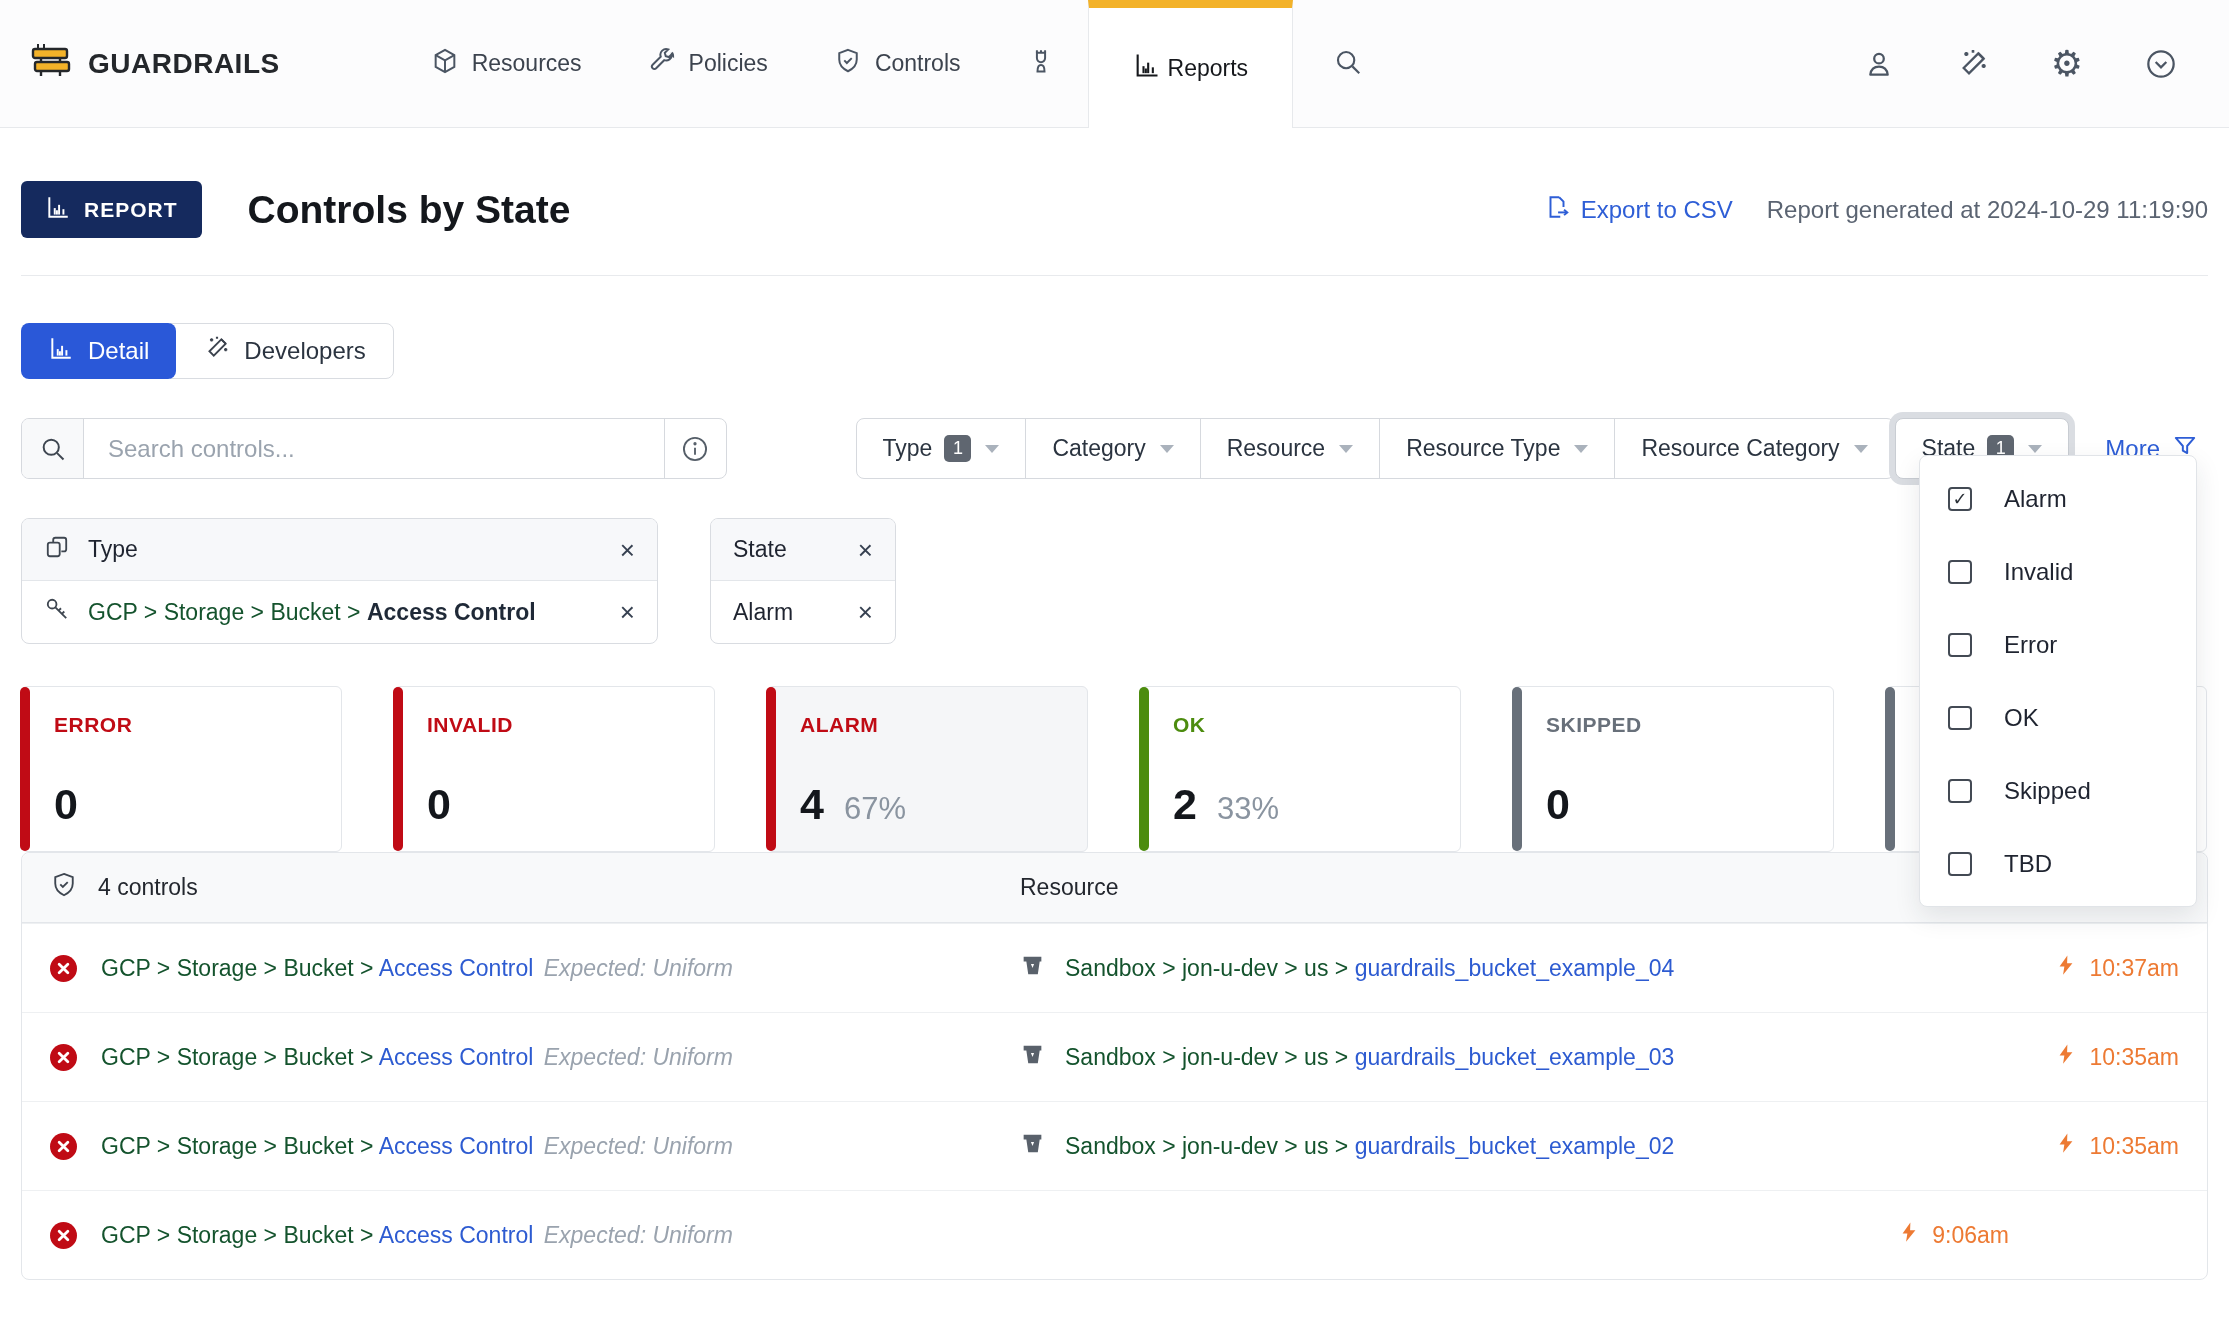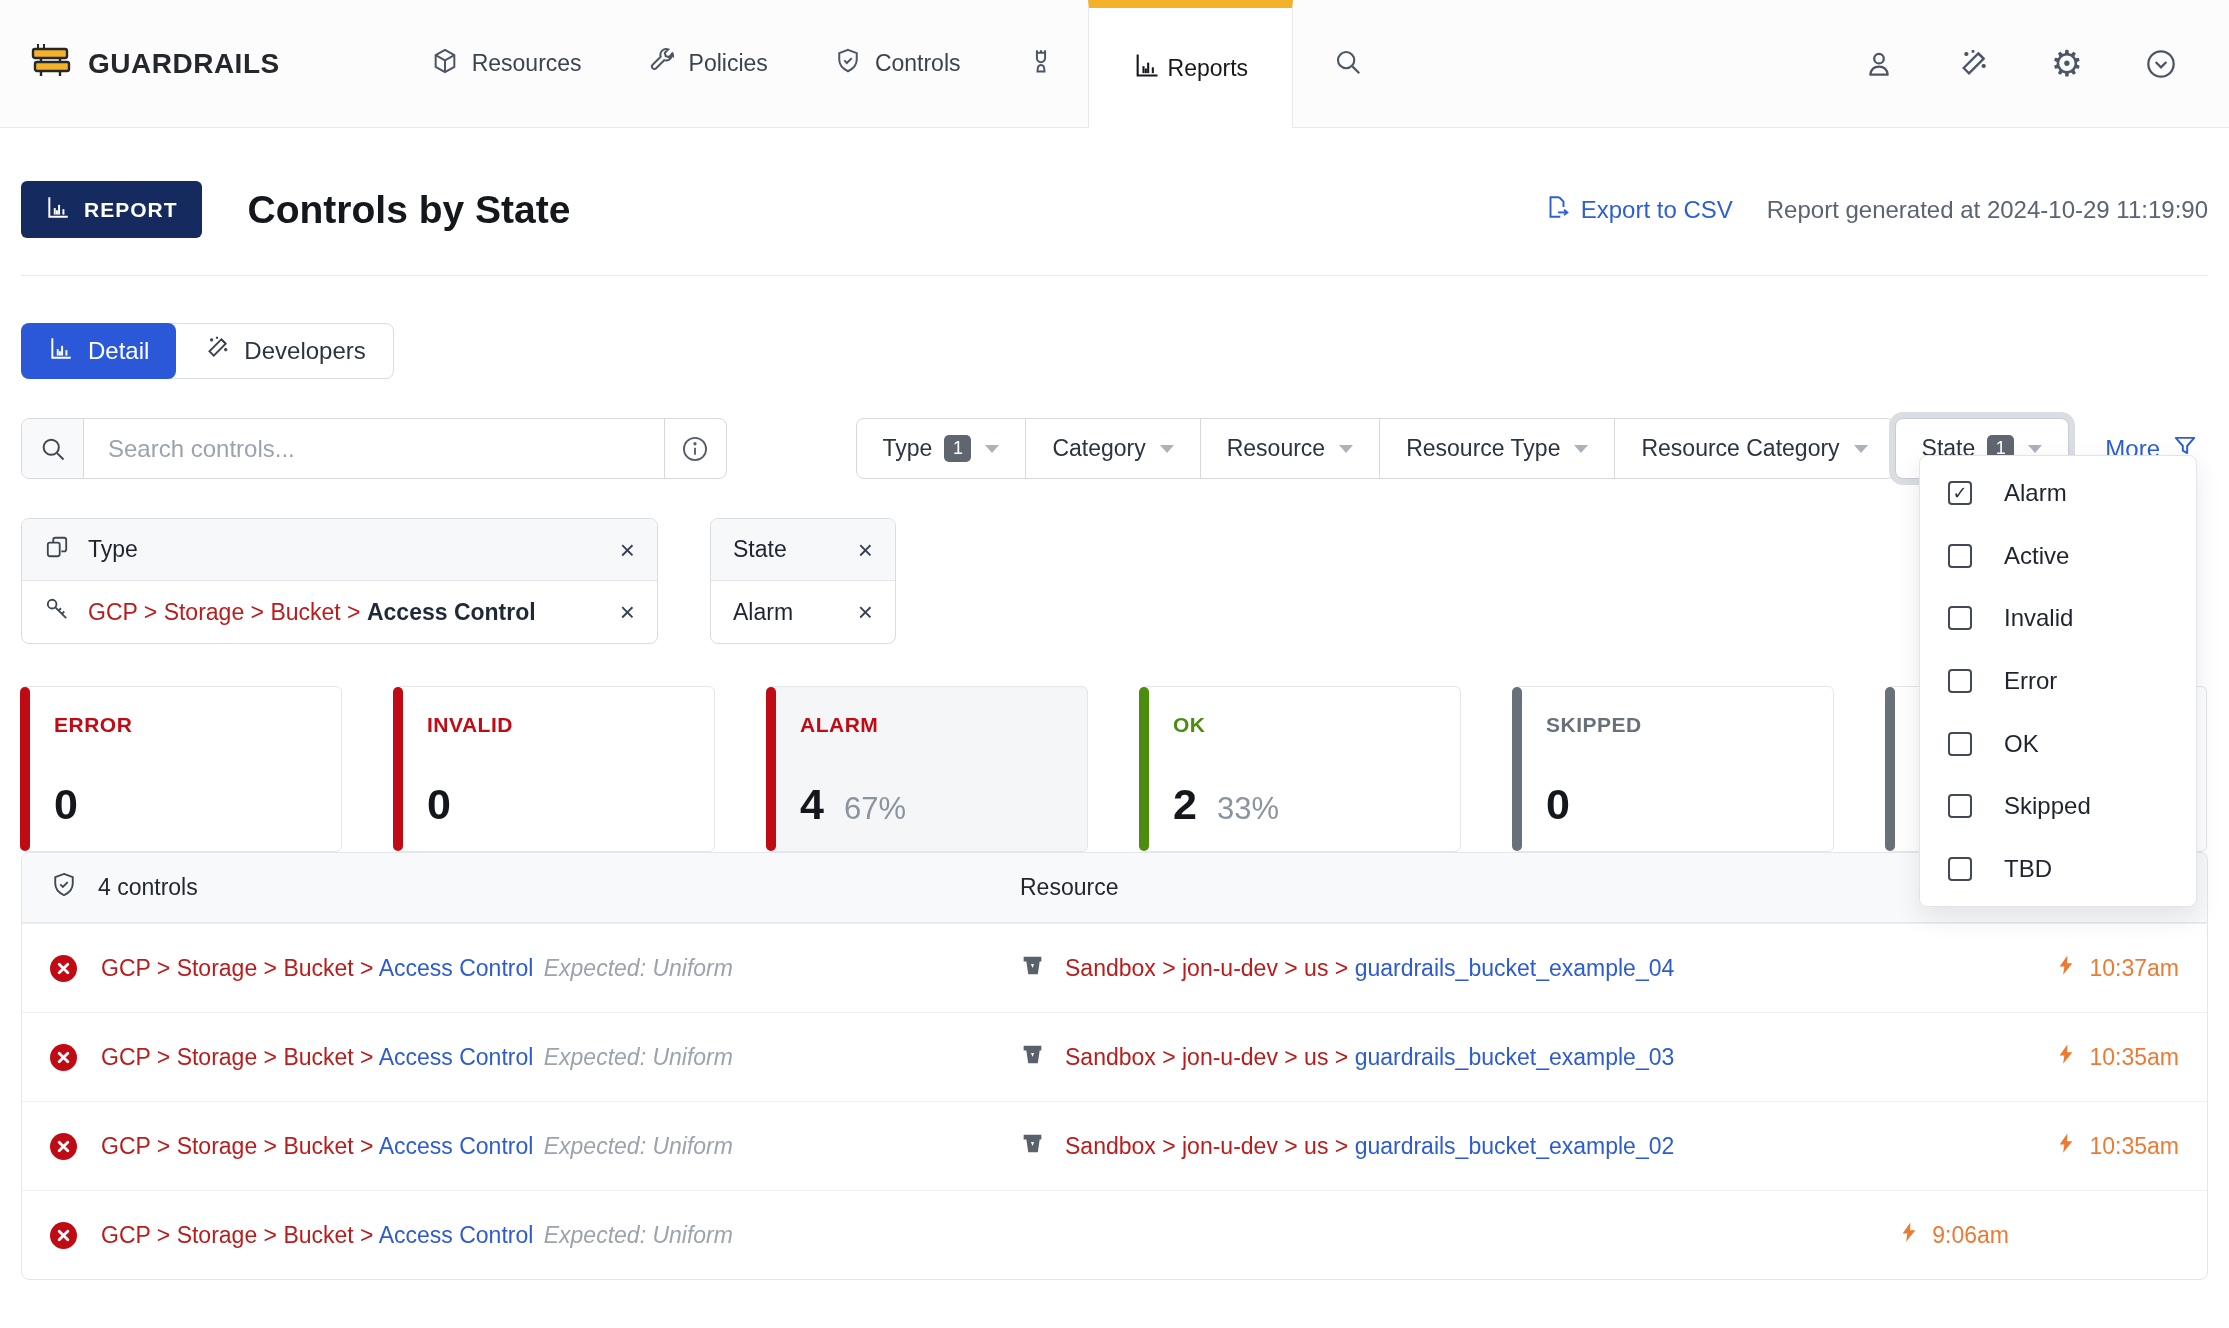--- a/index.html
+++ b/index.html
@@ -70,21 +70,21 @@
     display:flex; align-items:center; gap:12px; cursor:pointer; }
 
   
   .chips-row { margin-top:39px; display:flex; align-items:flex-start; }
   .chip-card { border:1px solid #d9dce1; border-radius:8px; overflow:hidden; background:#fff; }
   .chip-card .chip-row { height:62px; display:flex; align-items:center; gap:18px; padding:0 22px; font-size:23px; }
   .chip-card .chip-row.head { background:#f7f8fa; border-bottom:1px solid #e3e6ea; }
   .chip-x { margin-left:auto; color:#374151; font-size:26px; cursor:pointer; line-height:1; }
   .chip-type { width:637px; }
   .chip-state { width:186px; margin-left:52px; }
-  .crumb-gray { color:#b91c1c; }
+  .crumb-gray { color:#14532d; }
   .crumb-bold { color:#1f2937; font-weight:700; }
 
   
   .stats-row { margin-top:42px; display:flex; gap:52px; }
   .statcard { position:relative; width:321px; height:166px; border:1px solid #e3e6ea;
     border-radius:6px; background:#fff; padding:26px 0 0 32px; cursor:pointer; }
   .statcard .bar { position:absolute; left:-2px; top:0; bottom:0; width:10px; border-radius:6px; }
   .statcard.red .bar { background:#c00b15; }
   .statcard.green .bar { background:#4c8c0e; }
   .statcard.slate .bar { background:#68707a; }
@@ -582,24 +582,20 @@
   </div>
 </div>
 
 <div class="dropdown">
   <div class="dd-item">
     <span class="cb">✓</span>
     <span>Alarm</span>
   </div>
   <div class="dd-item">
     <span class="cb"></span>
-    <span>Active</span>
-  </div>
-  <div class="dd-item">
-    <span class="cb"></span>
     <span>Invalid</span>
   </div>
   <div class="dd-item">
     <span class="cb"></span>
     <span>Error</span>
   </div>
   <div class="dd-item">
     <span class="cb"></span>
     <span>OK</span>
   </div>

